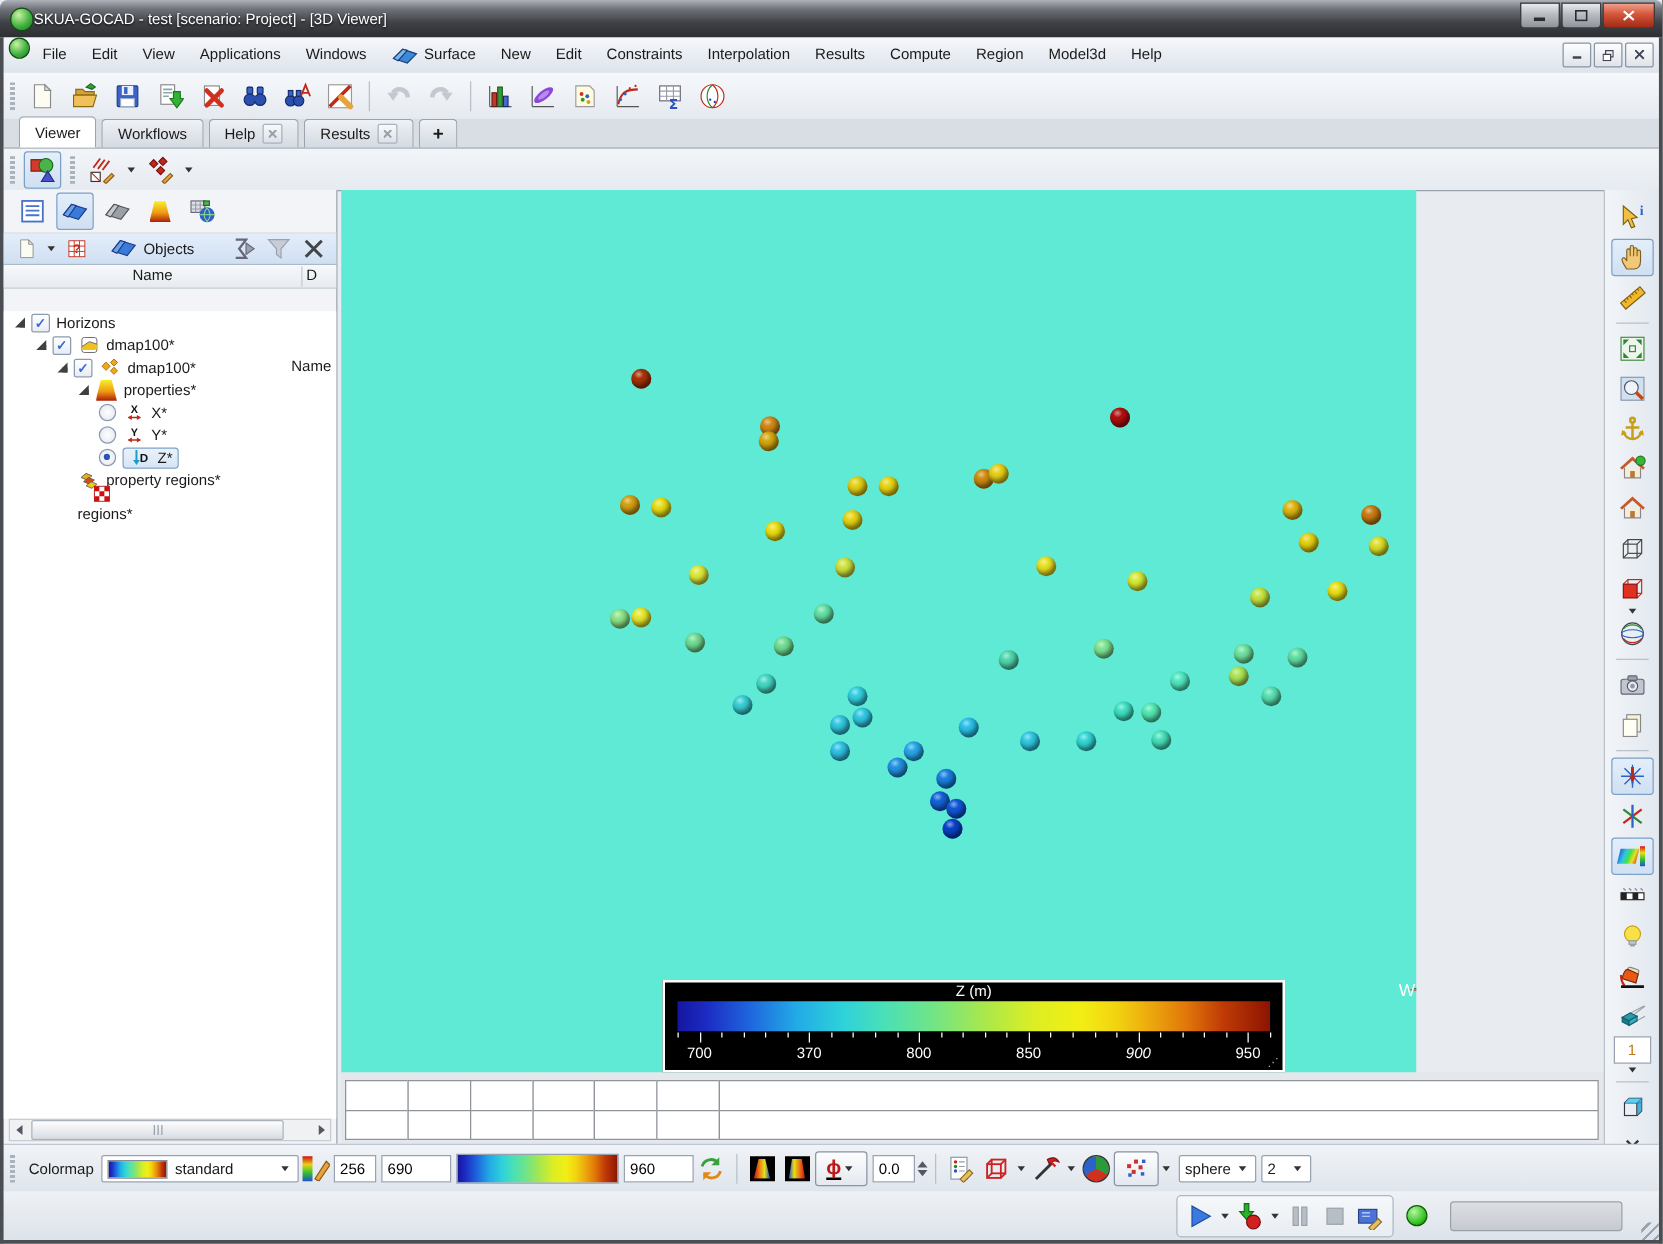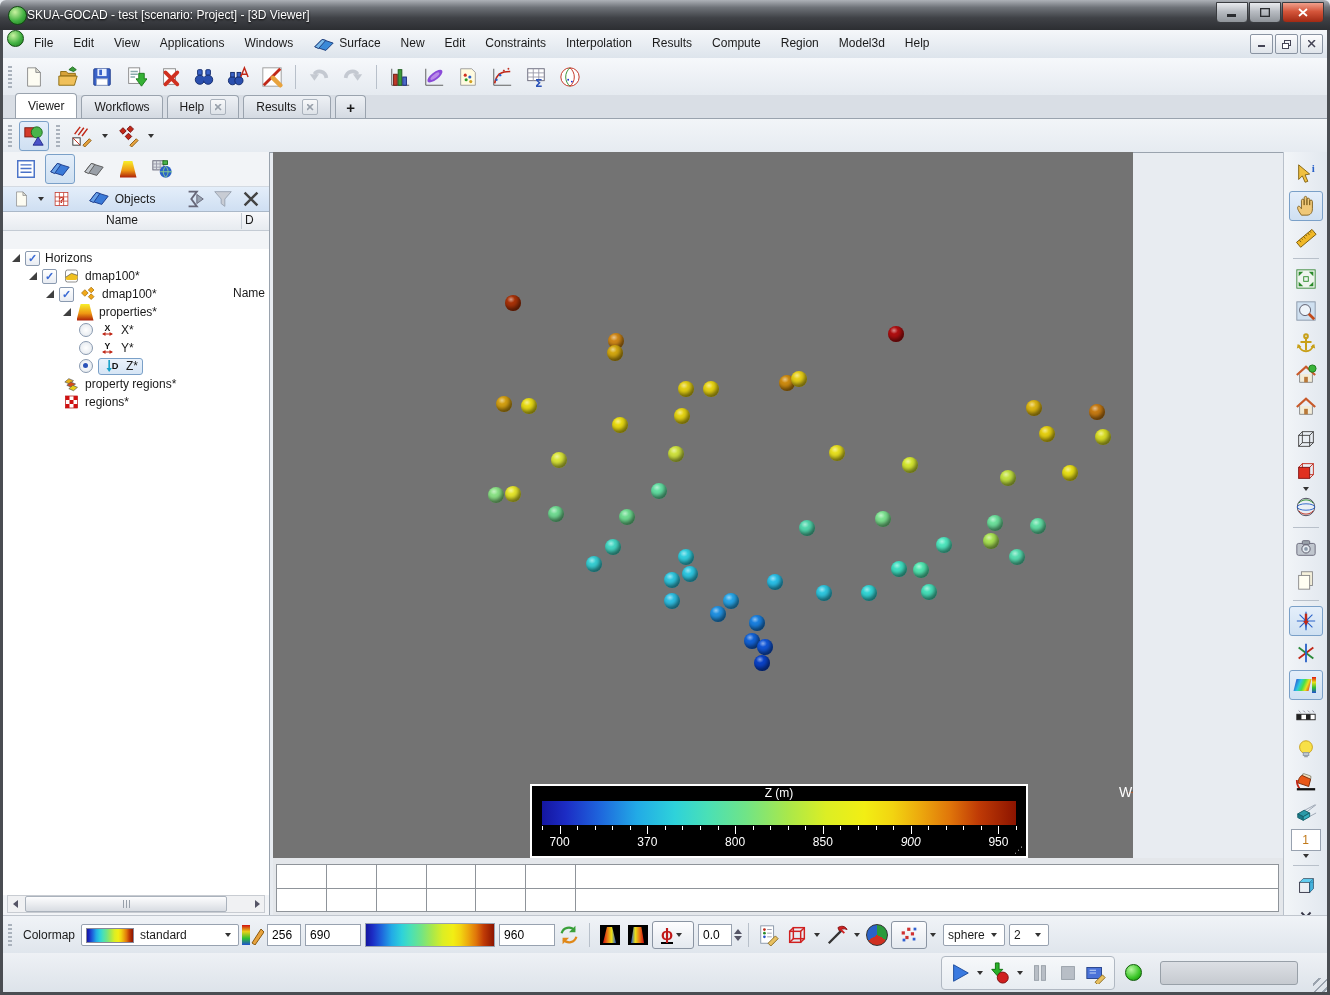--- a/index.html
+++ b/index.html
@@ -60,21 +60,21 @@
   .radio.sel:after{content:"";position:absolute;left:3px;top:3px;width:5px;height:5px;border-radius:50%;background:#2a52b8;}
   .ticon{width:18px;height:17px;margin-right:5px;flex:0 0 auto;display:flex;align-items:center;justify-content:center;}
   .selbox{border:1px solid #7aa0c8;background:linear-gradient(#eaf2fb,#d6e5f5);border-radius:3px;padding:0 4px;display:flex;align-items:center;height:17px;box-sizing:border-box;}
   .tval{position:absolute;left:230px;top:1px;}
   .lp-scroll{position:absolute;left:4px;right:4px;bottom:2px;height:16px;background:#f0f1f3;border:1px solid #c8ccd2;display:flex;align-items:center;}
   .sarrow{width:15px;height:14px;display:flex;align-items:center;justify-content:center;}
   .sthumb{height:14px;flex:0 0 200px;margin-left:2px;background:linear-gradient(#fdfdfe,#d8dce2);border:1px solid #aab2bc;border-radius:2px;
      display:flex;align-items:center;justify-content:center;gap:2px;}
   .sthumb i{width:1px;height:8px;background:#98a0aa;}
   
-  .viewer{position:absolute;left:273px;top:152px;width:860px;height:706px;background:#737373;overflow:hidden;}
+  .viewer{position:absolute;left:273px;top:152px;width:860px;height:706px;background:#5eead4;overflow:hidden;}
   .pt{position:absolute;width:16px;height:16px;border-radius:50%;
       box-shadow:inset -2px -3px 4px rgba(0,0,0,.55);}
   .pt i{position:absolute;left:2px;top:1px;width:8px;height:7px;border-radius:50%;background:radial-gradient(rgba(255,255,255,.5),rgba(255,255,255,0) 70%);}
   .colorbar{position:absolute;left:257px;top:632px;width:498px;height:74px;background:#000;border:2px solid #fff;box-sizing:border-box;}
   .cb-title{position:absolute;top:0;left:0;right:0;text-align:center;color:#fff;font-size:12px;}
   .cb-grad{position:absolute;left:10px;top:15px;width:474px;height:24px;}
   .cb-ticks{position:absolute;left:10px;top:40px;width:474px;height:10px;}
   .cb-ticks i{position:absolute;top:0;width:1px;background:#fff;}
   .cb-labels{position:absolute;left:10px;top:49px;width:474px;height:16px;}
   .cb-labels span{position:absolute;transform:translateX(-50%);color:#fff;font-size:12px;}
@@ -636,21 +636,21 @@
               <svg viewBox="0 0 24 24" width="17" height="16">
                 <path d="M2 9l6-5 7 3-6 5z" fill="#e8b018" stroke="#555"></path>
                 <path d="M5 14l6-5 7 3-6 5z" fill="#d84a18" stroke="#555"></path>
                 <path d="M8 19l6-5 7 3-6 5z" fill="#e8d018" stroke="#555"></path>
               </svg>
             </span>
             <span>property regions*</span>
           </span>
         </div>
         <div class="trow" style="padding-left: 59px;">
-          <span style="display: flex; align-items: center;">
+          <span style="display: flex; align-items: center; flex-direction: column;">
             <span class="ticon">
               <svg viewBox="0 0 24 24" width="17" height="16">
                 <rect x="3" y="3" width="18" height="18" fill="#fff" stroke="#a00"></rect>
                 <g fill="#d01010">
                   <rect x="3" y="3" width="6" height="6"></rect>
                   <rect x="15" y="3" width="6" height="6"></rect>
                   <rect x="9" y="9" width="6" height="6"></rect>
                   <rect x="3" y="15" width="6" height="6"></rect>
                   <rect x="15" y="15" width="6" height="6"></rect>
                 </g>

